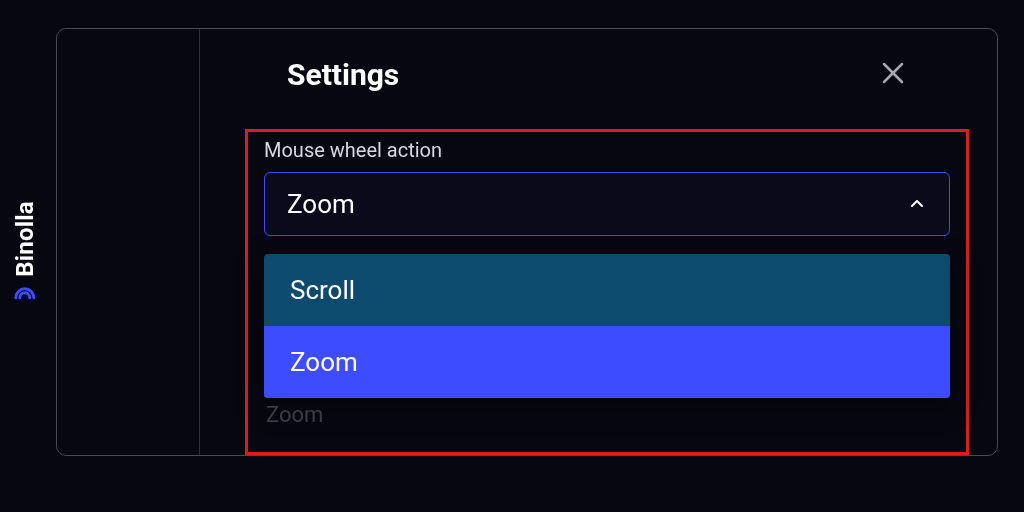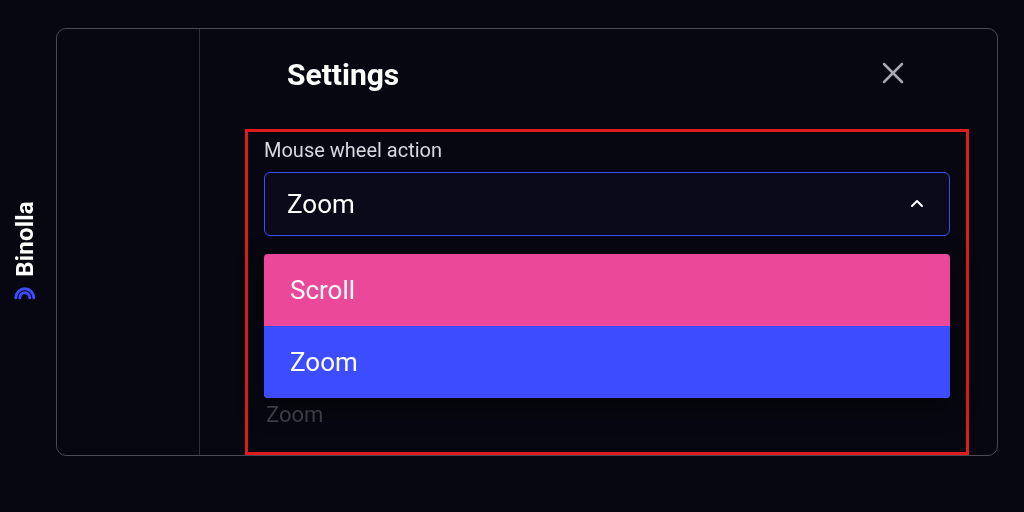--- a/index.html
+++ b/index.html
@@ -112,21 +112,21 @@
     .select-value {
       color: #ffffff;
       font-size: 26px;
     }
     .chevron {
       color: #ffffff;
       display: inline-flex;
     }
     .dropdown {
       margin-top: 18px;
-      background: #ec4899;
+      background: #0c4a6e;
       border-radius: 4px;
       overflow: hidden;
       box-shadow: 0 8px 24px rgba(0,0,0,0.5);
     }
     .dropdown-option {
       height: 72px;
       display: flex;
       align-items: center;
       padding: 0 26px;
       color: #ffffff;

